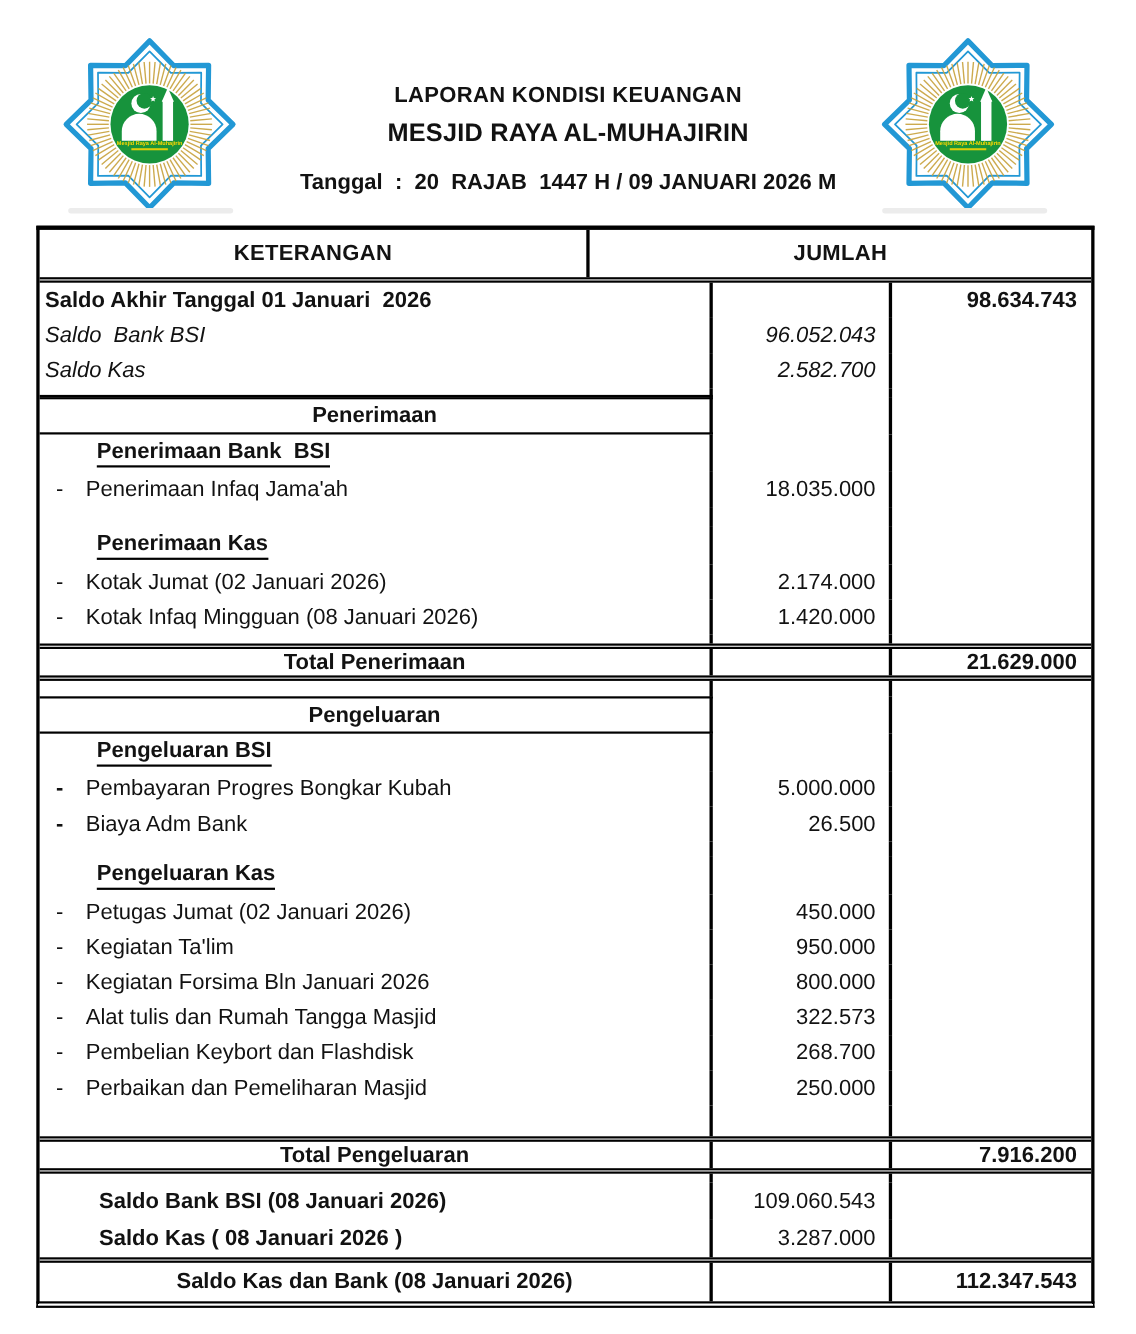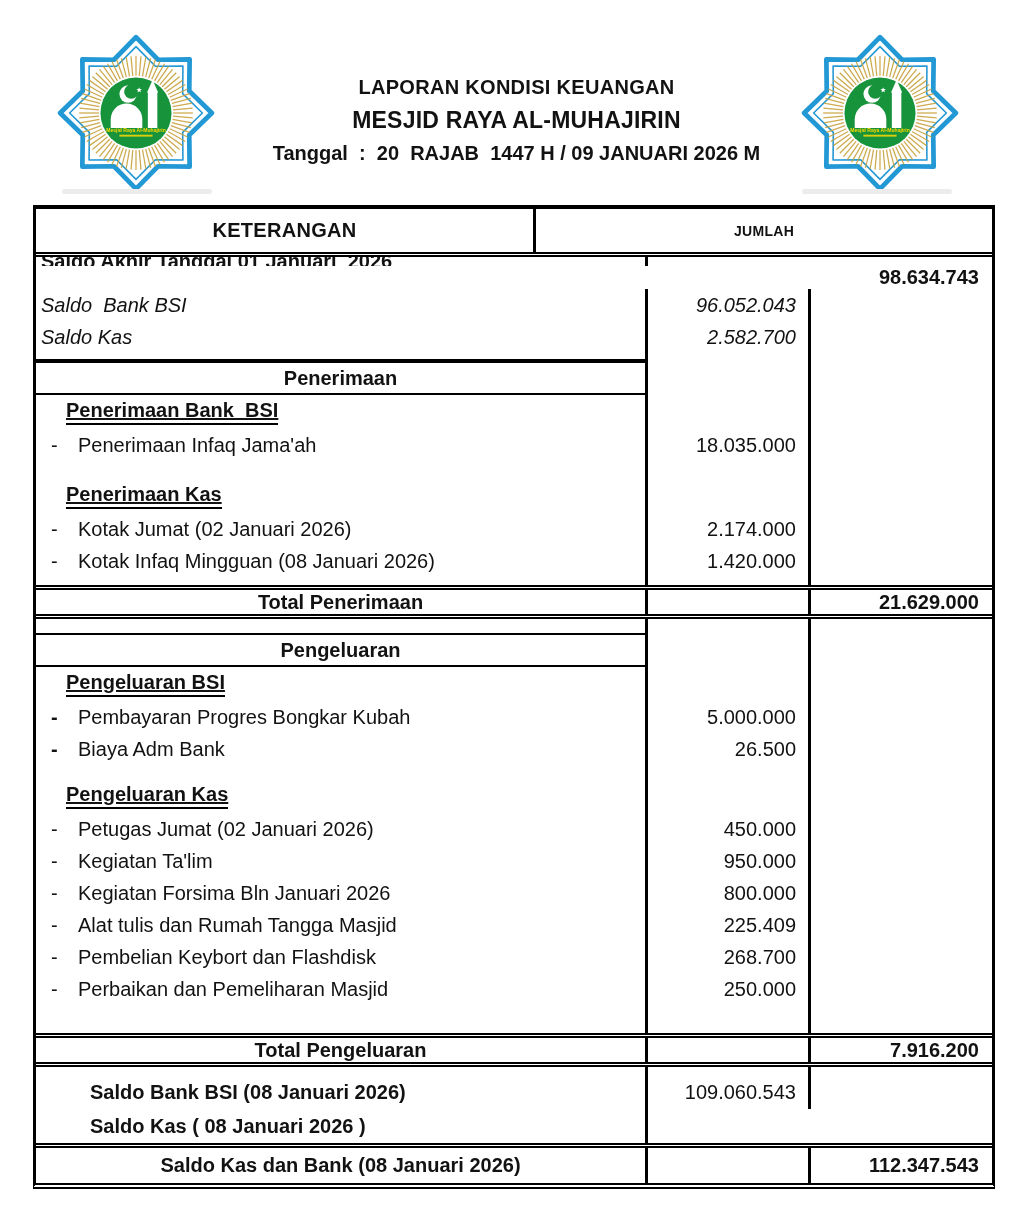--- a/index.html
+++ b/index.html
@@ -12,52 +12,52 @@
   .logo { position:absolute; top:34px; width:164px; height:158px; }
   .logo svg { width:100%; height:100%; display:block; }
   .logo-left  { left:54px; }
   .logo-right { left:798px; }
   .scan-shadow { position:absolute; top:189px; height:5px; background:#ececec; border-radius:3px; }
   .shadow-left  { left:62px;  width:150px; }
   .shadow-right { left:802px; width:150px; }
   .titles { position:absolute; left:225px; right:225px; top:0; text-align:center; padding-top:76px; }
   .t1 { font-size:20px; font-weight:bold; letter-spacing:.3px; }
   .t2 { font-size:23px; font-weight:bold; margin-top:8px; letter-spacing:.2px; }
-  .t3 { font-size:20px; font-weight:bold; margin-top:8px; white-space:pre; }
+  .t3 { font-size:20px; font-weight:bold; margin-top:21px; white-space:pre; }
 
   
   .fin-table { position:absolute; left:33px; top:205px; width:962px;
                border:3px solid #000; border-top-width:4px; border-bottom:6px double #000; background:#fff; }
   .t-header { display:flex; height:48px; border-bottom:5px double #000; }
   .hc1 { width:500px; border-right:3px solid #000; display:flex; align-items:center; justify-content:center;
          font-weight:bold; font-size:20px; letter-spacing:.3px; }
   .hc2 { flex:1; display:flex; align-items:center; justify-content:center;
-         font-weight:bold; font-size:14px; letter-spacing:.3px; }
+         font-weight:bold; font-size:20px; letter-spacing:.3px; }
 
   .t-row { display:flex; }
   .t-row .c1 { width:612px; border-right:3px solid #000; display:flex; align-items:center;
                font-size:20px; white-space:pre; padding-left:5px; overflow:hidden; }
   .t-row .c2 { width:163px; border-right:3px solid #000; display:flex; align-items:center;
                justify-content:flex-end; padding-right:12px; font-size:20px; }
   .t-row .c3 { flex:1; display:flex; align-items:center; justify-content:flex-end;
                padding-right:13px; font-size:20px; }
 
-  .r-opening { height:32px;flex-direction:column; }  .r-opening .c1 { font-weight:bold; }  .r-opening .c3 { font-weight:bold; }
+  .r-opening { height:32px; }  .r-opening .c1 { font-weight:bold; }  .r-opening .c3 { font-weight:bold; }
   .r-plain   { height:32px;font-style:italic; }
   .r-blank   { height:18px; }
   .r-blank-s { height:8px; }
   .r-blank-m { height:14px; }
   .r-blank-tall { height:28px; }
   .r-blank-edge { height:8px; }
   .r-blank-edge .c1 { border-bottom:2px solid #000; }
   .r-section { height:34px; }
   .r-section .c1 { border-top:2px solid #000; border-bottom:2px solid #000;
                    justify-content:center; font-weight:bold; padding-left:0; }
   .r-subheader { height:34px; }
-  .r-subheader .c1 { padding-left:30px; font-weight:bold;text-decoration:underline; }
+  .r-subheader .c1 { padding-left:52px; font-weight:bold; }
   .r-subheader .lbl { border-bottom:2px solid #000; padding-bottom:1px; }
   .r-item { height:32px; }
   .r-item .c1 { padding-left:0; }
   .r-item .dash { display:inline-block; width:42px; padding-left:15px; }
   .r-item-b .dash { font-weight:bold; }
   .r-total { height:34px; border-top:5px double #000; border-bottom:5px double #000; }
   .r-total .c1 { justify-content:center; font-weight:bold; padding-left:0; }
   .r-total .c3 { font-weight:bold; }
   .r-closing { height:34px; }
   .r-closing .c1 { padding-left:54px; font-weight:bold; }
@@ -401,21 +401,21 @@
         <div class="t-row r-item">
           <div class="c1"><span class="dash">-</span><span class="lbl">Kegiatan Forsima Bln Januari 2026</span></div>
           <div class="c2">
             <span>800.000</span>
           </div>
           <div class="c3"></div>
         </div>
         <div class="t-row r-item">
           <div class="c1"><span class="dash">-</span><span class="lbl">Alat tulis dan Rumah Tangga Masjid</span></div>
           <div class="c2">
-            <span>225.409</span>
+            <span>322.573</span>
           </div>
           <div class="c3"></div>
         </div>
         <div class="t-row r-item">
           <div class="c1"><span class="dash">-</span><span class="lbl">Pembelian Keybort dan Flashdisk</span></div>
           <div class="c2">
             <span>268.700</span>
           </div>
           <div class="c3"></div>
         </div>
@@ -445,20 +445,23 @@
         </div>
         <div class="t-row r-closing">
           <div class="c1"><span class="lbl">Saldo Bank BSI (08 Januari 2026)</span></div>
           <div class="c2">
             <span>109.060.543</span>
           </div>
           <div class="c3"></div>
         </div>
         <div class="t-row r-closing">
           <div class="c1"><span class="lbl">Saldo Kas ( 08 Januari 2026 )</span></div>
+          <div class="c2">
+            <span>3.287.000</span>
+          </div>
           <div class="c3"></div>
         </div>
         <div class="t-row r-grand">
           <div class="c1"><span class="lbl">Saldo Kas dan Bank (08 Januari 2026)</span></div>
           <div class="c2"></div>
           <div class="c3">
             <span>112.347.543</span>
           </div>
         </div>
       </div>

